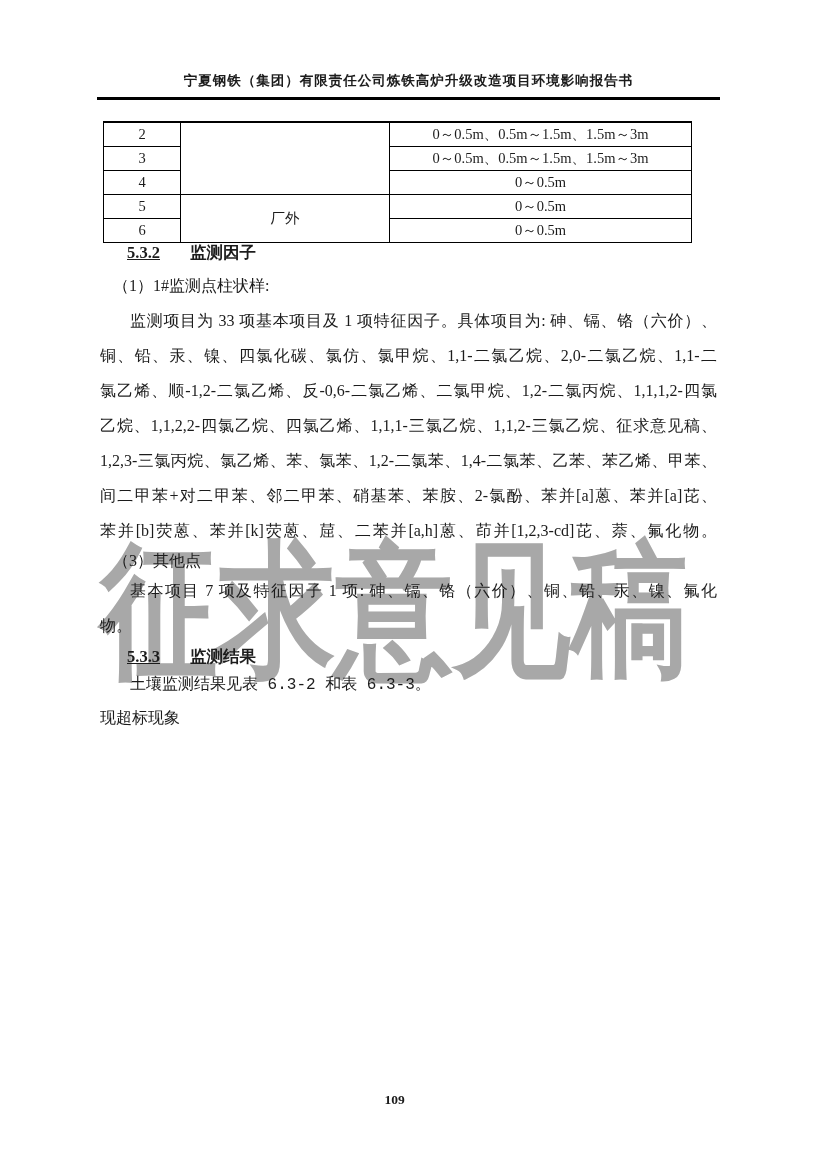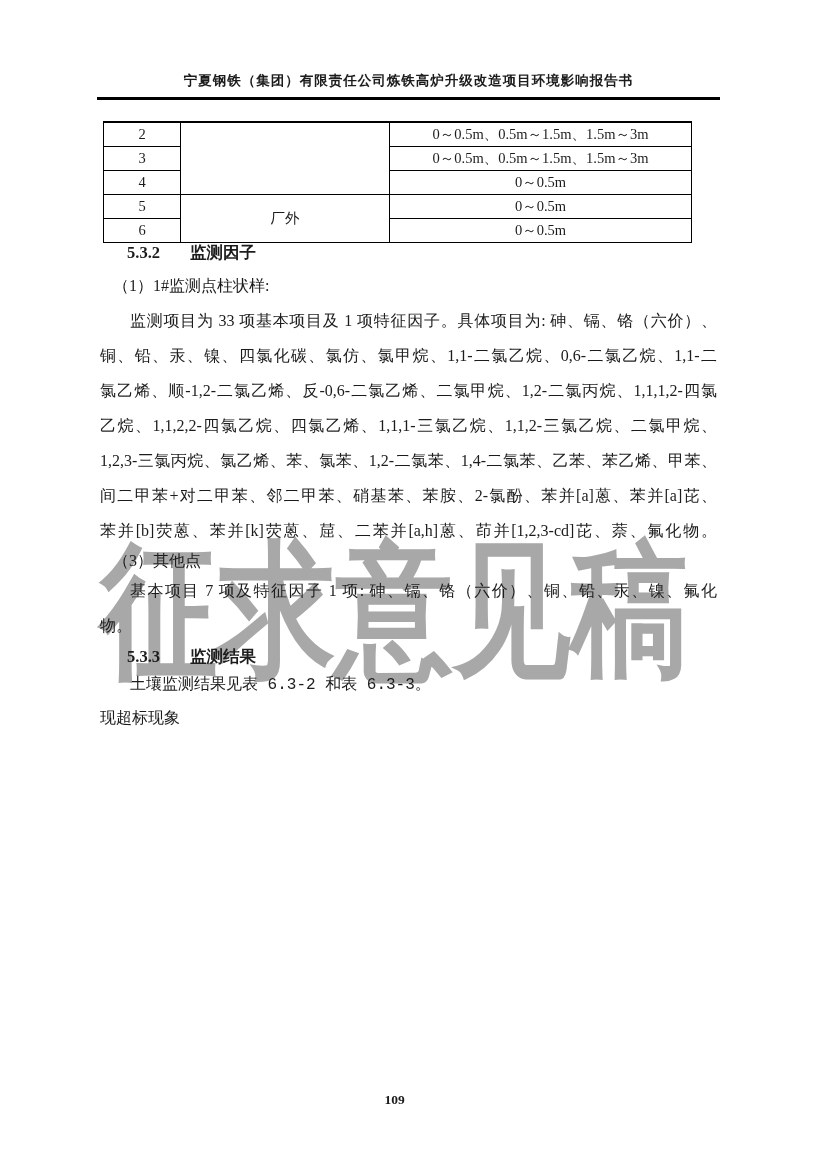--- a/index.html
+++ b/index.html
@@ -38,21 +38,21 @@
     position:absolute;left:100px;top:213px;width:617px;z-index:2;font-size:16px;
   }
   .tl{height:35px;line-height:35px;overflow:hidden;}
   .tl.fill{text-align:justify;text-align-last:justify;text-justify:inter-character;}
   .tl.h1{height:31px;line-height:31px;font-weight:bold;font-size:16.5px;}
   .tl.h2{height:28px;line-height:28px;font-weight:bold;font-size:16.5px;}
   .tl.afterh2{height:29px;line-height:29px;font-family:Liberation Mono, monospace;}
   .tl.short{height:25px;line-height:25px;}
   .ind1{text-indent:13px;}
   .ind2{text-indent:30px;}
-  .sec-num{padding-left:27px;}
+  .sec-num{padding-left:27px;text-decoration:underline;}
   .sec-title{margin-left:30px;}
   
   .footer{
     position:absolute;left:0;top:1068px;width:789px;text-align:center;
     font-weight:bold;font-size:13.5px;z-index:2;
   }
 </style>
 </head>
 <body>
 
@@ -88,23 +88,23 @@
   </table>
 
   <div class="watermark">征求意见稿</div>
 
   <div class="body-text">
     <div class="tl h1">
       <span class="sec-num">5.3.2</span><span class="sec-title">监测因子</span>
     </div>
     <div class="tl ind1">（1）1#监测点柱状样:</div>
     <div class="tl fill ind2">监测项目为 33 项基本项目及 1 项特征因子。具体项目为: 砷、镉、铬（六价）、</div>
-    <div class="tl fill">铜、铅、汞、镍、四氯化碳、氯仿、氯甲烷、1,1-二氯乙烷、0,6-二氯乙烷、1,1-二</div>
+    <div class="tl fill">铜、铅、汞、镍、四氯化碳、氯仿、氯甲烷、1,1-二氯乙烷、2,0-二氯乙烷、1,1-二</div>
     <div class="tl fill">氯乙烯、顺-1,2-二氯乙烯、反-0,6-二氯乙烯、二氯甲烷、1,2-二氯丙烷、1,1,1,2-四氯</div>
-    <div class="tl fill">乙烷、1,1,2,2-四氯乙烷、四氯乙烯、1,1,1-三氯乙烷、1,1,2-三氯乙烷、二氯甲烷、</div>
+    <div class="tl fill">乙烷、1,1,2,2-四氯乙烷、四氯乙烯、1,1,1-三氯乙烷、1,1,2-三氯乙烷、征求意见稿、</div>
     <div class="tl fill">1,2,3-三氯丙烷、氯乙烯、苯、氯苯、1,2-二氯苯、1,4-二氯苯、乙苯、苯乙烯、甲苯、</div>
     <div class="tl fill">间二甲苯+对二甲苯、邻二甲苯、硝基苯、苯胺、2-氯酚、苯并[a]蒽、苯并[a]芘、</div>
     <div class="tl fill">苯并[b]荧蒽、苯并[k]荧蒽、䓛、二苯并[a,h]蒽、茚并[1,2,3-cd]芘、萘、氟化物。</div>
     <div class="tl short ind1">（3）其他点</div>
     <div class="tl fill ind2">基本项目 7 项及特征因子 1 项: 砷、镉、铬（六价）、铜、铅、汞、镍、氟化</div>
     <div class="tl">物。</div>
     <div class="tl h2">
       <span class="sec-num">5.3.3</span><span class="sec-title">监测结果</span>
     </div>
     <div class="tl afterh2 ind2">土壤监测结果见表 6.3-2 和表 6.3-3。</div>

